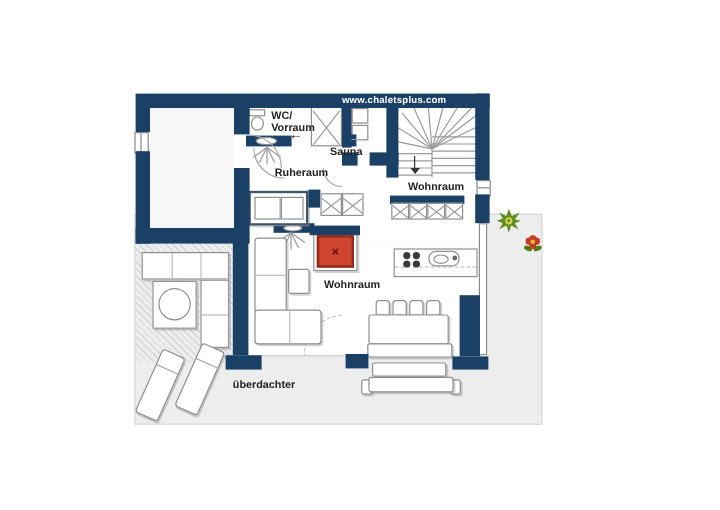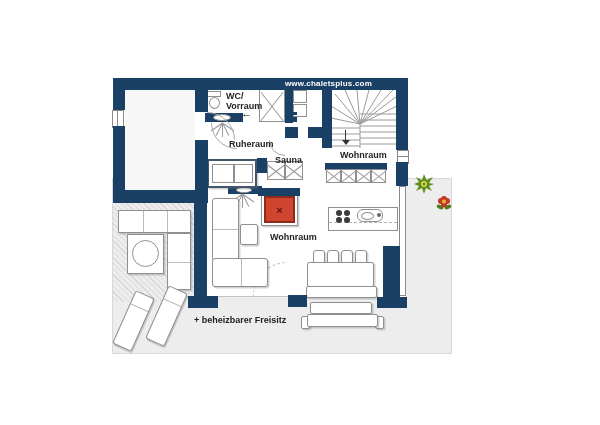--- a/index.html
+++ b/index.html
@@ -214,19 +214,19 @@
   <circle cx="11" cy="6" r="3" fill="var(--flower_red,#c23b24)"></circle>
   <circle cx="8" cy="9.5" r="3" fill="var(--flower_red,#c23b24)"></circle>
   <circle cx="8" cy="4" r="3" fill="var(--flower_red,#c23b24)"></circle>
   <circle cx="8" cy="6.5" r="2" fill="var(--flower_center,#e9b63a)"></circle>
 </svg>
 
 <div class="label" style="left:226px;top:91px;line-height:10px;">
   <div>WC/</div>
   <div>Vorraum</div>
 </div>
-<div class="label" style="left:275px;top:121px;margin-top:34px;">Sauna</div>
+<div class="label" style="left:275px;top:121px;">Sauna</div>
 <div class="label" style="left:229px;top:139px;">Ruheraum</div>
 <div class="label" style="left:340px;top:150px;">Wohnraum</div>
 <div class="label" style="left:270px;top:232px;">Wohnraum</div>
 <div class="label" style="left:194px;top:314px;line-height:12px;font-weight:600;">
-  <div>+ beheizbarer Freisitz</div>
+  <div>überdachter</div>
 </div>
 
 </body></html>

